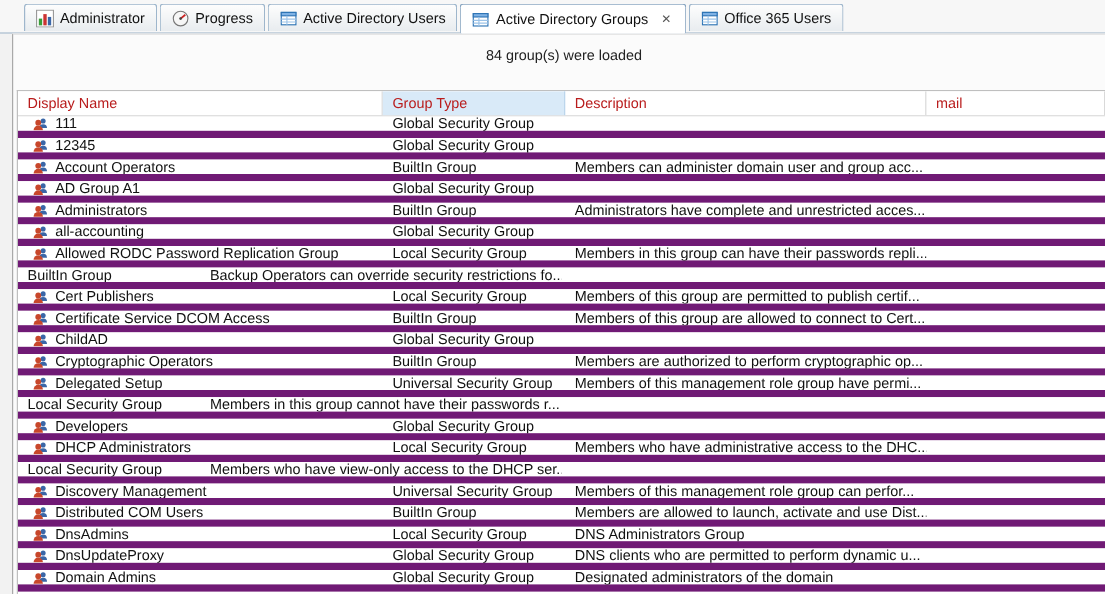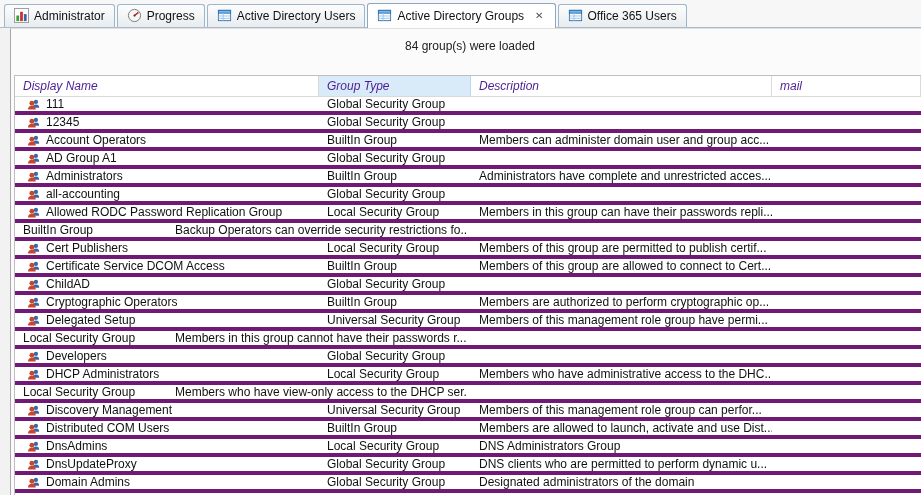--- a/index.html
+++ b/index.html
@@ -6,22 +6,22 @@
   html,body { margin:0; padding:0; }
   body {
     width:921px; height:495px; overflow:hidden;
     background:#f2f2f2;
     font-family:"Liberation Sans", sans-serif;
     font-size:12px; color:#1a1a1a;
   }
 
   
   .tab-bar {
-    height:28px; display:flex; align-items:center;
-    padding:3px 0 0 4px; background:#f7f7f7;
+    height:28px; display:flex; align-items:flex-start;
+    padding:3px 0 0 20px; background:#f7f7f7;
     border-bottom:1px solid #a8bccd;
   }
   .tab {
     display:flex; align-items:center; gap:5px;
     height:23px; padding:0 9px;
     margin-right:2px;
     border:1px solid #9eb6cc; border-bottom:none;
     border-radius:3px 3px 0 0;
     background:linear-gradient(#fdfdfd,#e8ecef);
     cursor:default; white-space:nowrap;
@@ -53,30 +53,30 @@
   
   .table {
     position:absolute; top:46px; left:3px; right:0; bottom:0;
     background:#fff; border:1px solid #bfbfbf; border-right:none; border-bottom:none;
     display:flex; flex-direction:column; overflow:hidden;
   }
   .thead { display:flex; height:21px; background:#ffffff; border-bottom:1px solid #d9d9d9; flex:none; }
   .th {
     display:flex; align-items:center;
     padding-left:8px; border-right:1px solid #d9d9d9;
-    color:#4c1d95; overflow:hidden; white-space:nowrap;font-style:italic;
+    color:#b91c1c; overflow:hidden; white-space:nowrap;
   }
   .th.sorted { background:#d9eaf8; border-right-color:#bcd6ec; }
   .col-name { width:304px; flex:none; }
   .col-type { width:152px; flex:none; }
   .col-desc { width:301px; flex:none; }
   .col-mail { flex:1; }
 
   .tbody { flex:1; overflow:hidden; }
-  .tr { display:flex; height:18px; border-bottom:4px solid #701a75; background:#fff; }
+  .tr { display:flex; height:18px; border-bottom:6px solid #701a75; background:#fff; }
   .td {
     display:flex; align-items:center;
     padding-left:8px; overflow:hidden; white-space:nowrap;
     color:#111;
   }
   .td.col-name { padding-left:12px; gap:6px; }
   .group-icon { display:inline-flex; width:13px; height:13px; flex:none; }
   .group-icon svg { width:13px; height:13px; }
 </style>
 </head>

